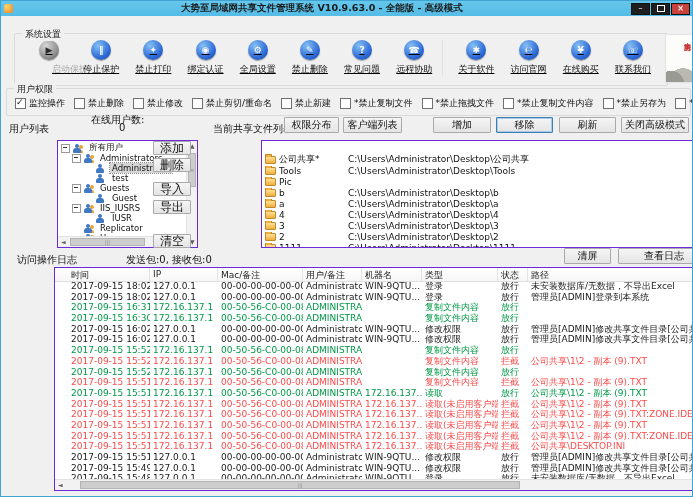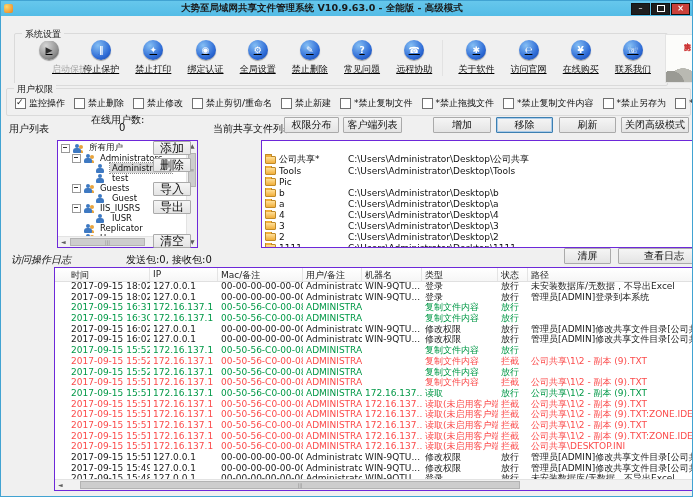--- a/index.html
+++ b/index.html
@@ -415,21 +415,21 @@
       </div>
     <div class="vscroll">
       <span class="sarrow up">▲</span>
       <div class="vthumb" style="top:22px;height:45px;">
           <span class="grip">≡</span>
         </div>
       <span class="sarrow dn">▼</span>
     </div>
   </div>
 
-  <span class="slabel" style="left:10px;top:252px;font-style:italic;">访问操作日志</span>
+  <span class="slabel" style="left:16px;top:252px;">访问操作日志</span>
   <span class="slabel" style="left:125px;top:252px;">发送包:0, 接收包:0</span>
   <div class="btn" style="left:563px;top:247px;width:47px;">清屏</div>
   <div class="btn" style="left:617px;top:247px;width:92px;">查看日志</div>
 
   <div class="panel logtable">
     <div class="lhead">
       <span class="lh lc1">时间</span>
       <span class="lh lc2">IP</span>
       <span class="lh lc3">Mac/备注</span>
       <span class="lh lc4">用户/备注</span>

